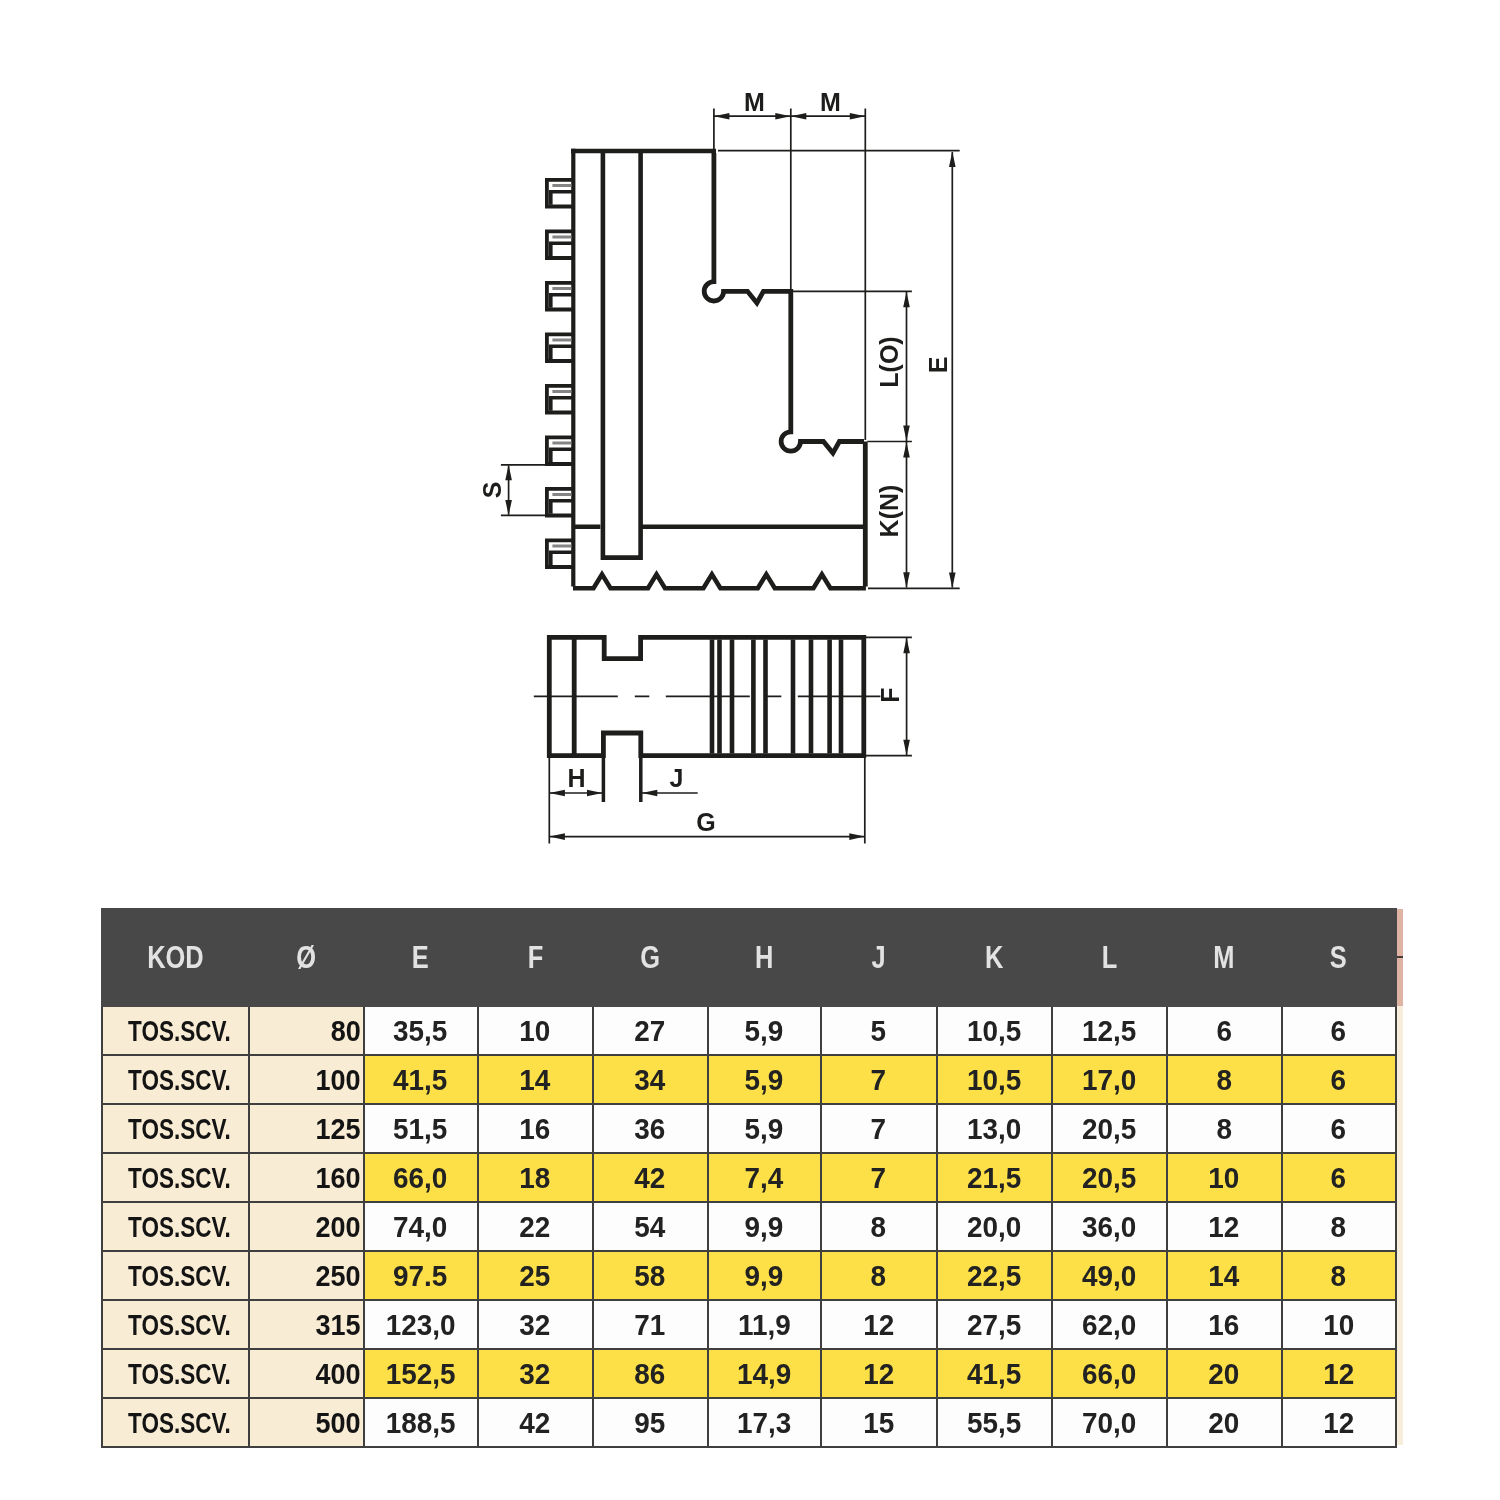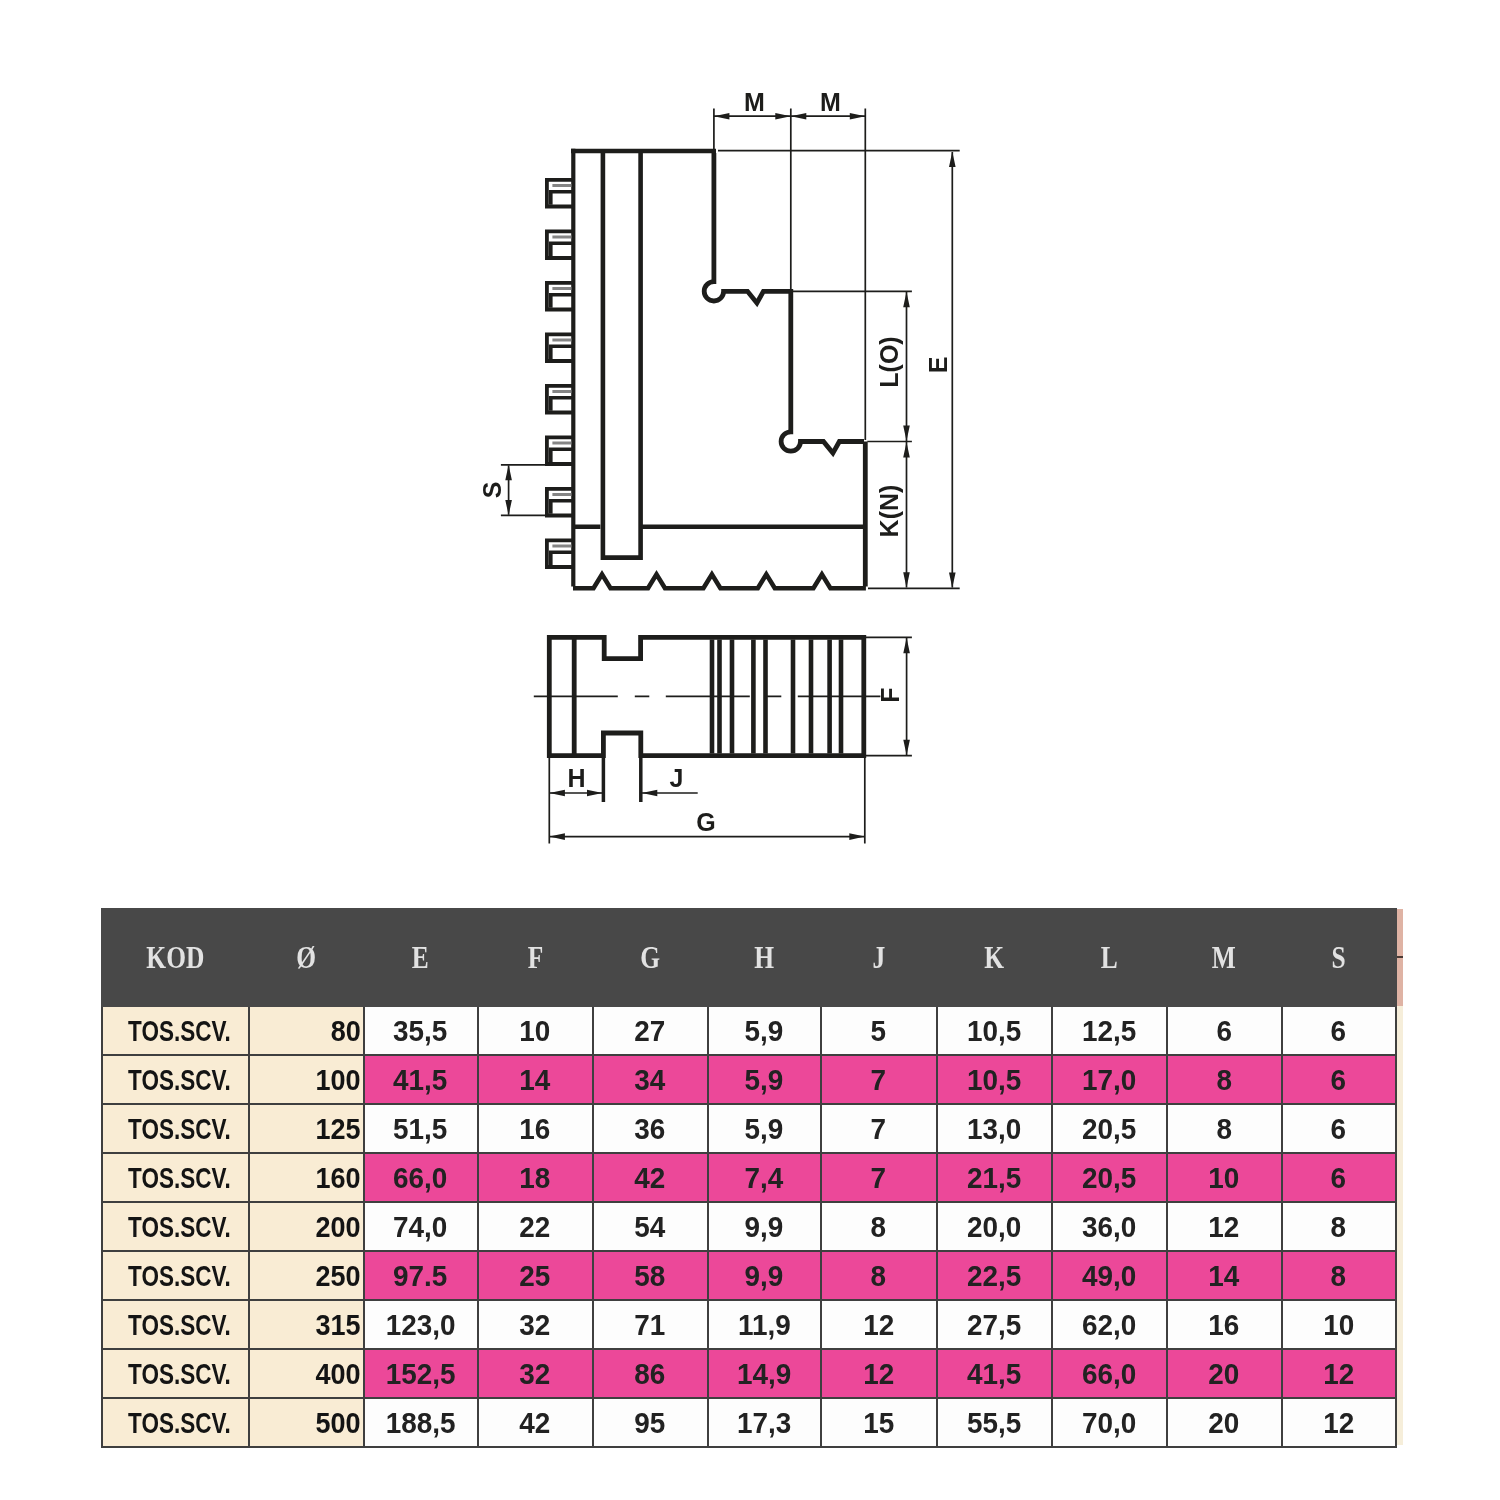--- a/index.html
+++ b/index.html
@@ -9,28 +9,28 @@
 .md{stroke-width:3.5;}
 .gr{stroke:#858585;stroke-width:3;}
 .tth{stroke-width:3.8;}
 .tsh{stroke-width:3.6;}
 .tn{stroke-width:1.7;}
 .cl{stroke-width:1.8;stroke-dasharray:84 17 14.5 16.5;}
 .lb{font-size:25px;}
 #tbl{position:absolute;left:100.6px;top:908px;border-collapse:collapse;table-layout:fixed;}
 #tbl th,#tbl td{border:2px solid #3f3f3f;text-align:center;vertical-align:middle;padding:0;overflow:hidden;}
 #tbl tr{height:49px;}
-#tbl tr.hd{height:97px;font-family:Liberation Serif, serif;}
+#tbl tr.hd{height:97px;}
 #tbl tr.hd th{background:#484848;color:#e2e2e2;border-color:#484848;}
 .hs{display:inline-block;font-size:31px;font-weight:bold;transform:scaleX(0.82);}
 .ks{display:inline-block;font-size:30px;font-weight:bold;transform:scaleX(0.75);color:#141414;}
 .ds{display:inline-block;font-size:30px;font-weight:bold;transform:scaleX(0.9);color:#141414;}
 .vs{display:inline-block;font-size:30px;font-weight:bold;transform:scaleX(0.93);color:#222;}
 #tbl td{background:#fdfdfd;}
-#tbl tr.alt td{background:#ec4899;}
+#tbl tr.alt td{background:#fde047;}
 #tbl td.kod,#tbl td.dia{background:#f9ecd4 !important;text-align:right;}
 .strip{position:absolute;}
 </style></head>
 <body>
 <div id="page">
 <svg id="drawing" width="1500" height="900" viewBox="0 0 1500 900">
 <g fill="none" stroke="#1d1d1b">
 <path d="M571,151 H716" class="tk"></path>
 <path d="M573.3,148.8 V586.5" class="tk2"></path>
 <path d="M573,179.9 H546.9 V206.5 H573 M573,231.4 H546.9 V258.0 H573 M573,282.9 H546.9 V309.5 H573 M573,334.4 H546.9 V361.0 H573 M573,385.9 H546.9 V412.5 H573 M573,437.4 H546.9 V464.0 H573 M573,488.9 H546.9 V515.5 H573 M573,540.4 H546.9 V567.0 H573" class="tth"></path>

